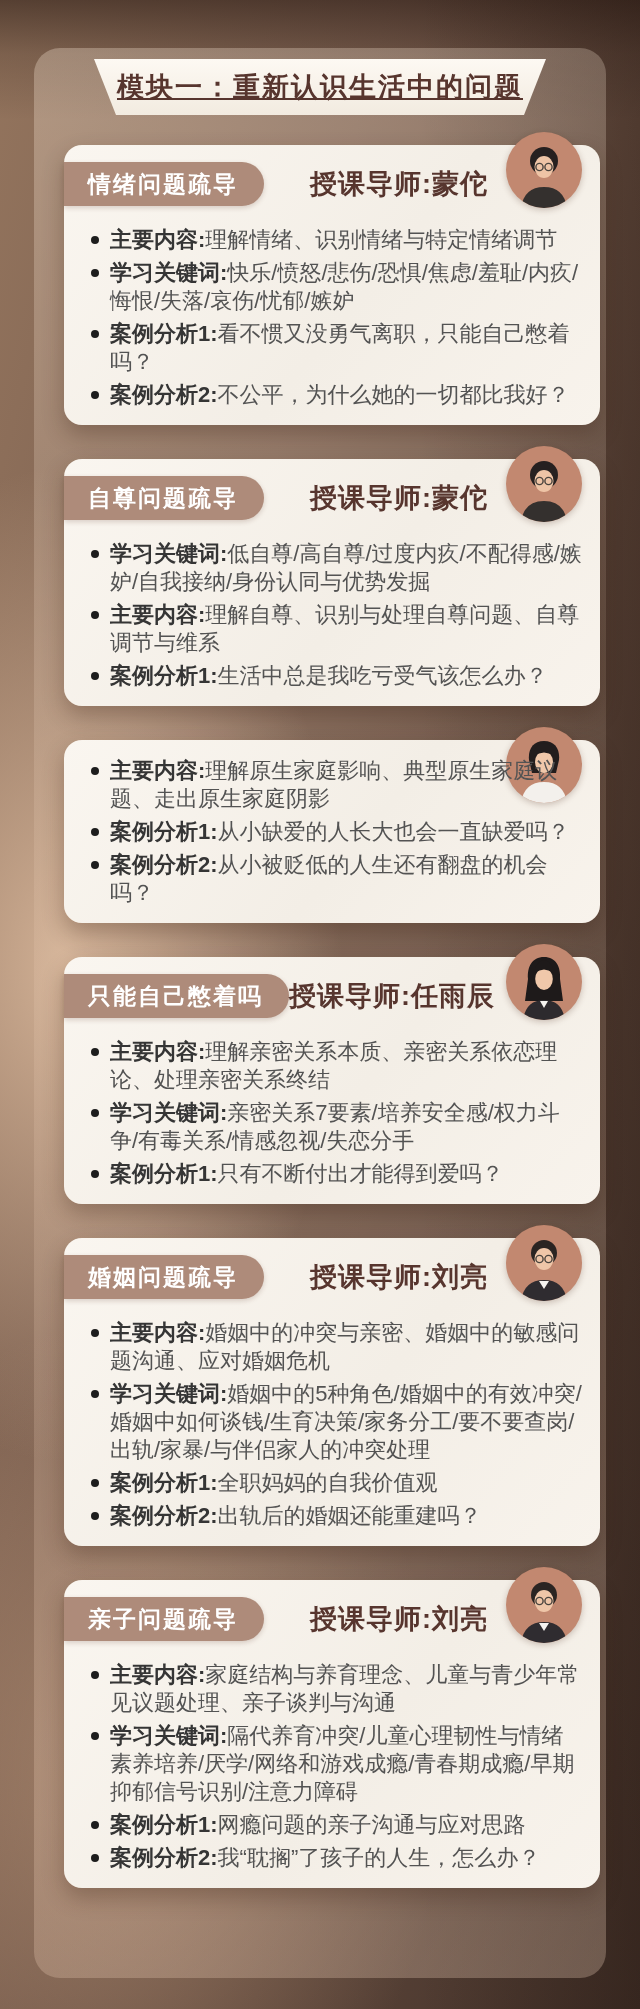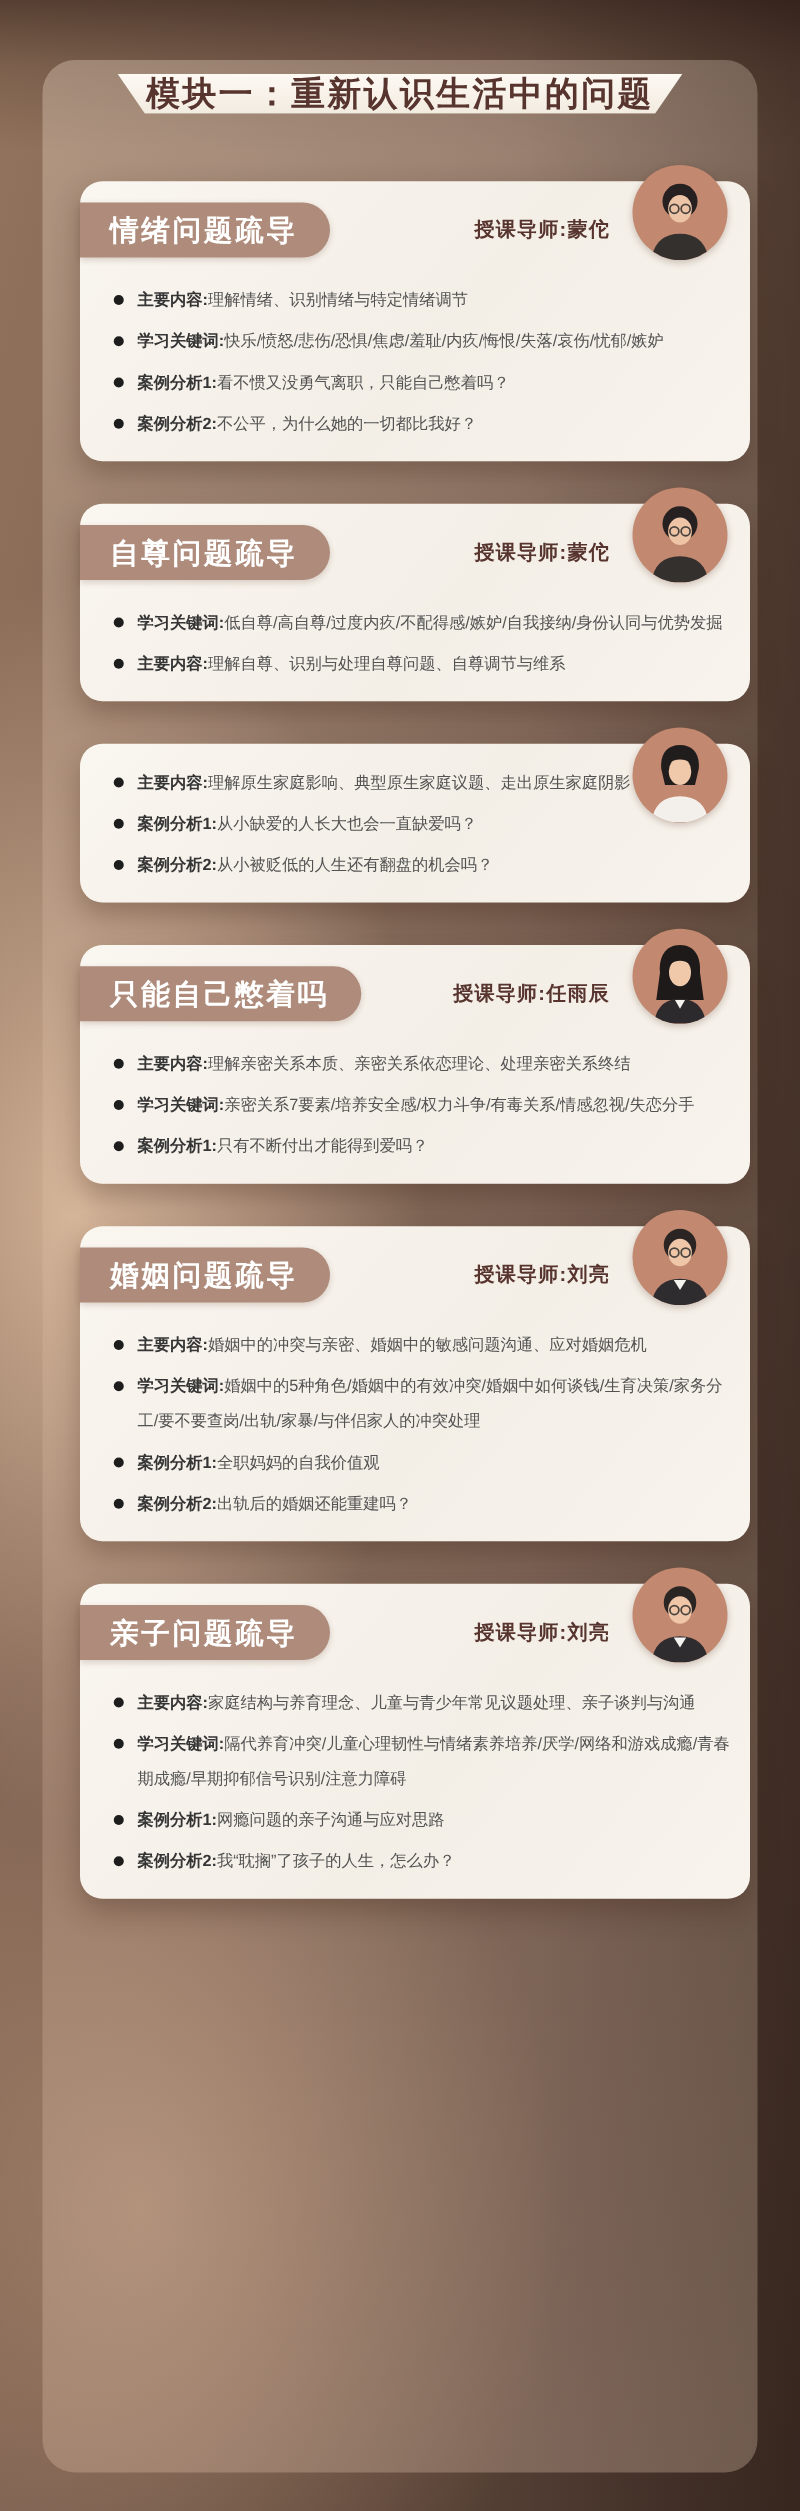--- a/index.html
+++ b/index.html
@@ -13,43 +13,43 @@
       radial-gradient(80% 34% at 18% 88%, rgba(196,158,128,.55) 0%, rgba(196,158,128,0) 65%),
       linear-gradient(104deg,#93745d 0%,#7c6050 34%,#5d463a 66%,#413028 100%);
   }
   .top-shade{position:absolute;left:0;top:0;right:0;height:120px;
     background:linear-gradient(180deg,rgba(26,12,8,.5) 0%,rgba(26,12,8,.18) 45%,rgba(26,12,8,0) 100%);}
   .right-shade{position:absolute;top:0;bottom:0;right:0;width:220px;
     background:linear-gradient(90deg,rgba(30,16,10,0) 0%,rgba(30,16,10,.30) 100%);}
   .panel{position:absolute;left:34px;right:34px;top:48px;height:1930px;border-radius:26px;
     background:linear-gradient(155deg,rgba(255,238,220,.30) 0%,rgba(255,226,202,.12) 40%,rgba(252,220,196,.28) 100%);}
   .banner{position:absolute;top:59px;left:50%;transform:translateX(-50%);
-    width:452px;height:32px;
+    width:452px;height:56px;
     clip-path:polygon(0 0,100% 0,calc(100% - 22px) 100%,22px 100%);
     background:linear-gradient(180deg,#fdf9f3 0%,#f2ebe0 100%);
     display:flex;align-items:center;justify-content:center;
-    font-size:27px;font-weight:800;color:#57352e;letter-spacing:2px;}
+    font-size:27px;font-weight:800;color:#57352e;letter-spacing:2px;text-decoration:underline;}
   .cards{position:absolute;left:64px;top:145px;width:536px;
     display:flex;flex-direction:column;gap:34px;}
   .card{position:relative;border-radius:18px;
     background:linear-gradient(130deg,#faf6f0 0%,#f3eee6 55%,#f8f3ec 100%);
     box-shadow:0 10px 22px rgba(56,30,18,.30);
     padding:17px 0 16px;}
   .card-header{display:flex;align-items:center;justify-content:space-between;
     padding-right:112px;margin-bottom:20px;}
   .badge{background:#ae8b7a;color:#ffffff;font-weight:700;font-size:23px;
     line-height:44px;height:44px;padding:0 26px 0 24px;
     border-radius:0 22px 22px 0;letter-spacing:2px;white-space:nowrap;
     box-shadow:0 2px 5px rgba(90,50,35,.20);}
-  .instructor{font-size:16px;font-weight:700;color:#57352e;letter-spacing:1px;white-space:nowrap;}
+  .instructor{font-size:27px;font-weight:700;color:#57352e;letter-spacing:1px;white-space:nowrap;}
   .avatar{position:absolute;top:-13px;right:18px;width:76px;height:76px;border-radius:50%;
     background:#c28870;overflow:hidden;box-shadow:0 2px 6px rgba(70,35,20,.25);}
   .avatar svg{display:block;width:76px;height:76px;}
   .items{list-style:none;margin:0;padding:0 16px 0 26px;}
-  .items li{position:relative;padding-left:20px;font-size:13px;line-height:28px;
+  .items li{position:relative;padding-left:20px;font-size:22px;line-height:28px;
     color:#535353;margin-bottom:5px;}
   .items li:last-child{margin-bottom:0;}
   .items li::before{content:"";position:absolute;left:1px;top:10px;width:8px;height:8px;
     border-radius:50%;background:#1d1d1d;}
   .lbl{font-weight:700;color:#353535;}
 </style>
 </head>
 <body>
 
 <div class="top-shade"></div>
@@ -94,20 +94,21 @@
         <path d="M15 76q3-21 23-21t23 21z" fill="#34302e"></path>
       </svg>
     </div>
     <div class="card-header">
       <div class="badge">自尊问题疏导</div>
       <div class="instructor"><span>授课导师:</span><span>蒙佗</span></div>
     </div>
     <ul class="items">
       <li><span class="lbl">学习关键词:</span><span>低自尊/高自尊/过度内疚/不配得感/嫉妒/自我接纳/身份认同与优势发掘</span></li>
       <li><span class="lbl">主要内容:</span><span>理解自尊、识别与处理自尊问题、自尊调节与维系</span></li>
+      <li><span class="lbl">案例分析1:</span><span>生活中总是我吃亏受气该怎么办？</span></li>
     </ul>
   </section>
 
   <section class="card">
     <div class="avatar">
       <svg viewBox="0 0 76 76">
         <path d="M38 14c11 0 16 8 15 19l-3 13h-24l-3-13c-1-11 4-19 15-19z" fill="#221d1d"></path>
         <ellipse cx="38" cy="35" rx="9" ry="11" fill="#f0c8aa"></ellipse>
         <path d="M28 29q10-7 20 0l0-5q-4-8-10-8t-10 8z" fill="#221d1d"></path>
         <path d="M15 76q3-21 23-21t23 21z" fill="#f3f0ec"></path>

